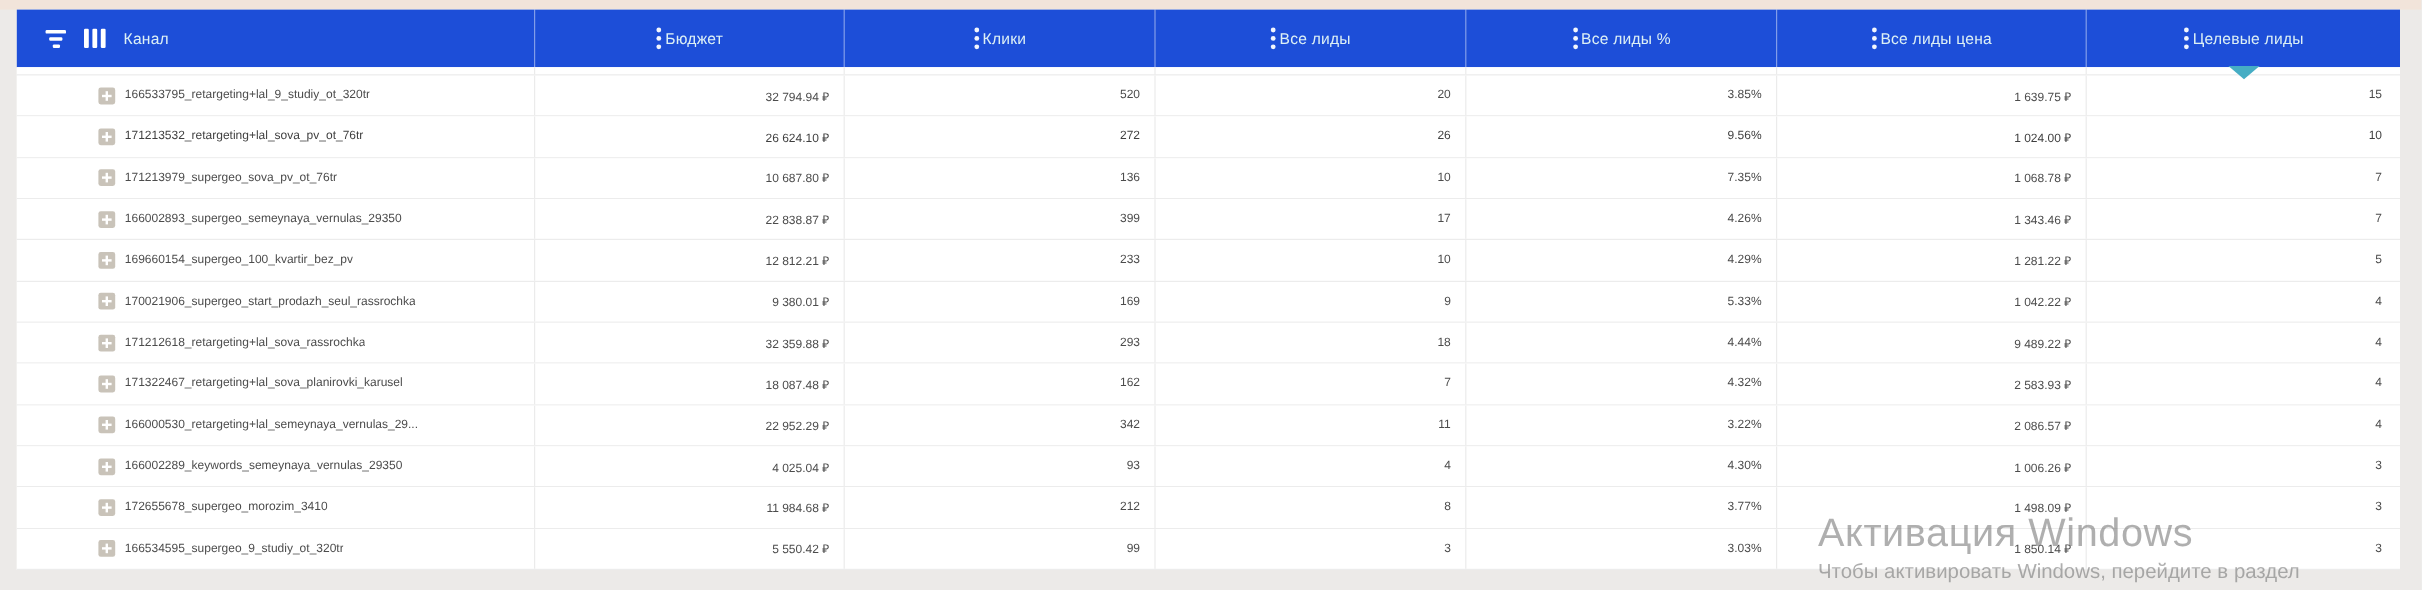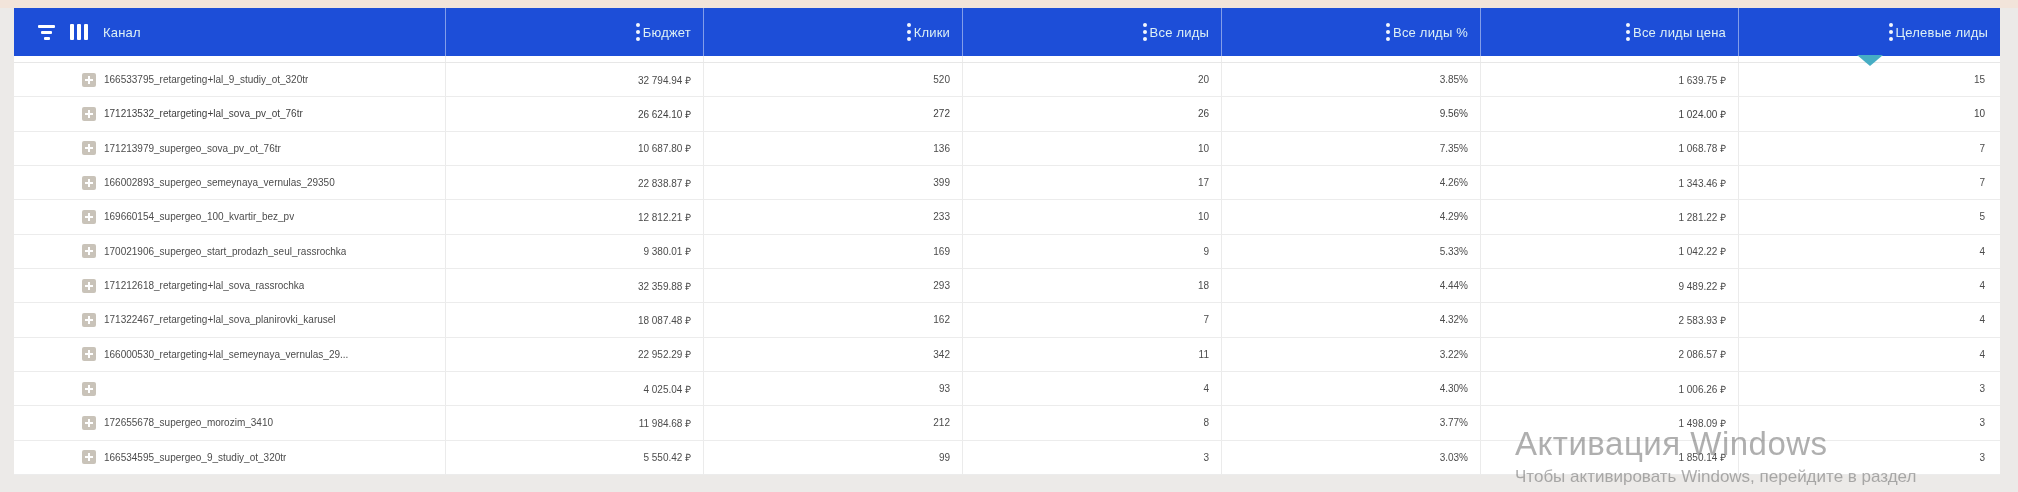--- a/index.html
+++ b/index.html
@@ -8,21 +8,21 @@
   .page { position:relative; width:2018px; height:492px; background:#ECEAE8; }
   .top-strip { position:absolute; left:0; top:0; width:2018px; height:8px; background:#F2E4DA; }
 
   .table-wrap { position:absolute; left:14px; top:8px; width:1986px; height:467px; background:#fff; }
 
   .grid { display:grid; grid-template-columns:431px 258px 259px 259px 259px 258px 262px; }
 
   
   .thead { height:48px; background:#1d4ed8; }
   .th { position:relative; display:flex; align-items:center; height:48px; color:#DDF0F5; font-size:13px; }
-  .th-num { justify-content:flex-end; padding:0 12px 0 10px; border-left:1px solid rgba(255,255,255,0.45); }
+  .th-num { justify-content:center; padding:0 12px 0 10px; border-left:1px solid rgba(255,255,255,0.45); }
   .th-label { white-space:nowrap; letter-spacing:0.2px; }
   .th-channel { padding-left:24px; gap:15px; }
 
   
   .kebab { display:inline-flex; flex-direction:column; gap:3px; padding:4px 3px; cursor:pointer; }
   .kebab i { width:4px; height:4px; border-radius:50%; background:#fff; opacity:0.95; }
   .icon-filter { display:inline-flex; flex-direction:column; gap:3px; align-items:center; cursor:pointer; }
   .icon-filter i { height:3px; background:#fff; border-radius:1px; display:block; }
   .icon-filter i:nth-child(1){ width:17px; } .icon-filter i:nth-child(2){ width:11px; } .icon-filter i:nth-child(3){ width:6px; }
   .icon-columns { display:inline-flex; gap:3px; cursor:pointer; }
@@ -254,20 +254,21 @@
     <div class="td td-num">342</div>
     <div class="td td-num">11</div>
     <div class="td td-num">3.22%</div>
     <div class="td td-num">2 086.57 ₽</div>
     <div class="td td-num td-last">4</div>
   </div>
 
   <div class="tr grid">
     <div class="td td-channel">
       <span class="plus-icon"></span>
+      <span class="ch-name">166002289_keywords_semeynaya_vernulas_29350</span>
     </div>
     <div class="td td-num">4 025.04 ₽</div>
     <div class="td td-num">93</div>
     <div class="td td-num">4</div>
     <div class="td td-num">4.30%</div>
     <div class="td td-num">1 006.26 ₽</div>
     <div class="td td-num td-last">3</div>
   </div>
 
   <div class="tr grid">

